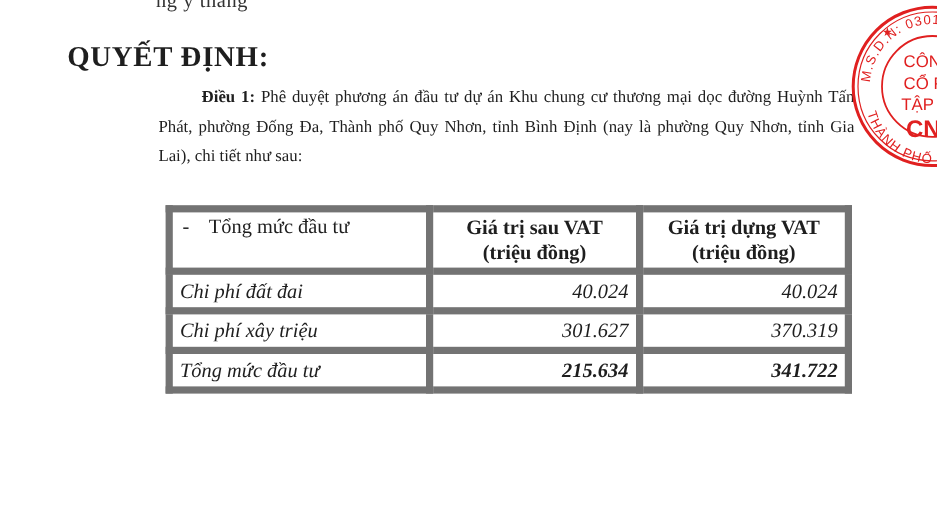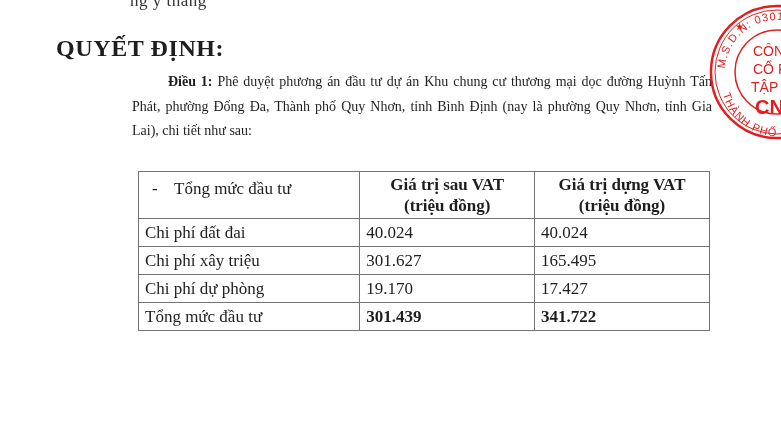--- a/index.html
+++ b/index.html
@@ -55,31 +55,31 @@
     .bullet .dash { display: inline-block; width: 22px; }
     table.cost-table {
       position: absolute;
       left: 138px;
       top: 171px;
       width: 572px;
       border-collapse: collapse;
       font-size: 17px;
     }
     table.cost-table td, table.cost-table th {
-      border: 1px solid #737373;
+      border: 6px solid #737373;
       padding: 0 6px;
     }
     table.cost-table th {
       font-weight: bold;
       text-align: center;
       line-height: 21px;
       height: 46px;
     }
-    table.cost-table td { height: 27px; }
-    table.cost-table td.num { text-align: left; }
+    table.cost-table td { height: 27px; font-style: italic; }
+    table.cost-table td.num { text-align: right; }
     table.cost-table tr.total td { height: 27px; }
     table.cost-table tr.total td.num { font-weight: bold; }
     .col1 { width: 210px; }
     .col2 { width: 163px; }
     .col3 { width: 163px; }
     .stamp {
       position: absolute;
       left: 707px;
       top: 2px;
       width: 140px;
@@ -115,30 +115,25 @@
     </th>
   </tr>
   <tr>
     <td>Chi phí đất đai</td>
     <td class="num">40.024</td>
     <td class="num">40.024</td>
   </tr>
   <tr>
     <td>Chi phí xây triệu</td>
     <td class="num">301.627</td>
-    <td class="num">165.495</td>
-  </tr>
-  <tr>
-    <td>Chi phí dự phòng</td>
-    <td class="num">19.170</td>
-    <td class="num">17.427</td>
+    <td class="num">370.319</td>
   </tr>
   <tr class="total">
     <td>Tổng mức đầu tư</td>
-    <td class="num">301.439</td>
+    <td class="num">215.634</td>
     <td class="num">341.722</td>
   </tr>
 </tbody>
   </table>
 
 <svg class="stamp" viewBox="0 0 140 140" xmlns="http://www.w3.org/2000/svg">
   <defs>
     <path id="ringTop" d="M 18,70 A 52,52 0 0 1 122,70"></path>
     <path id="ringBottom" d="M 14,78 A 56,56 0 0 0 126,78"></path>
   </defs>

